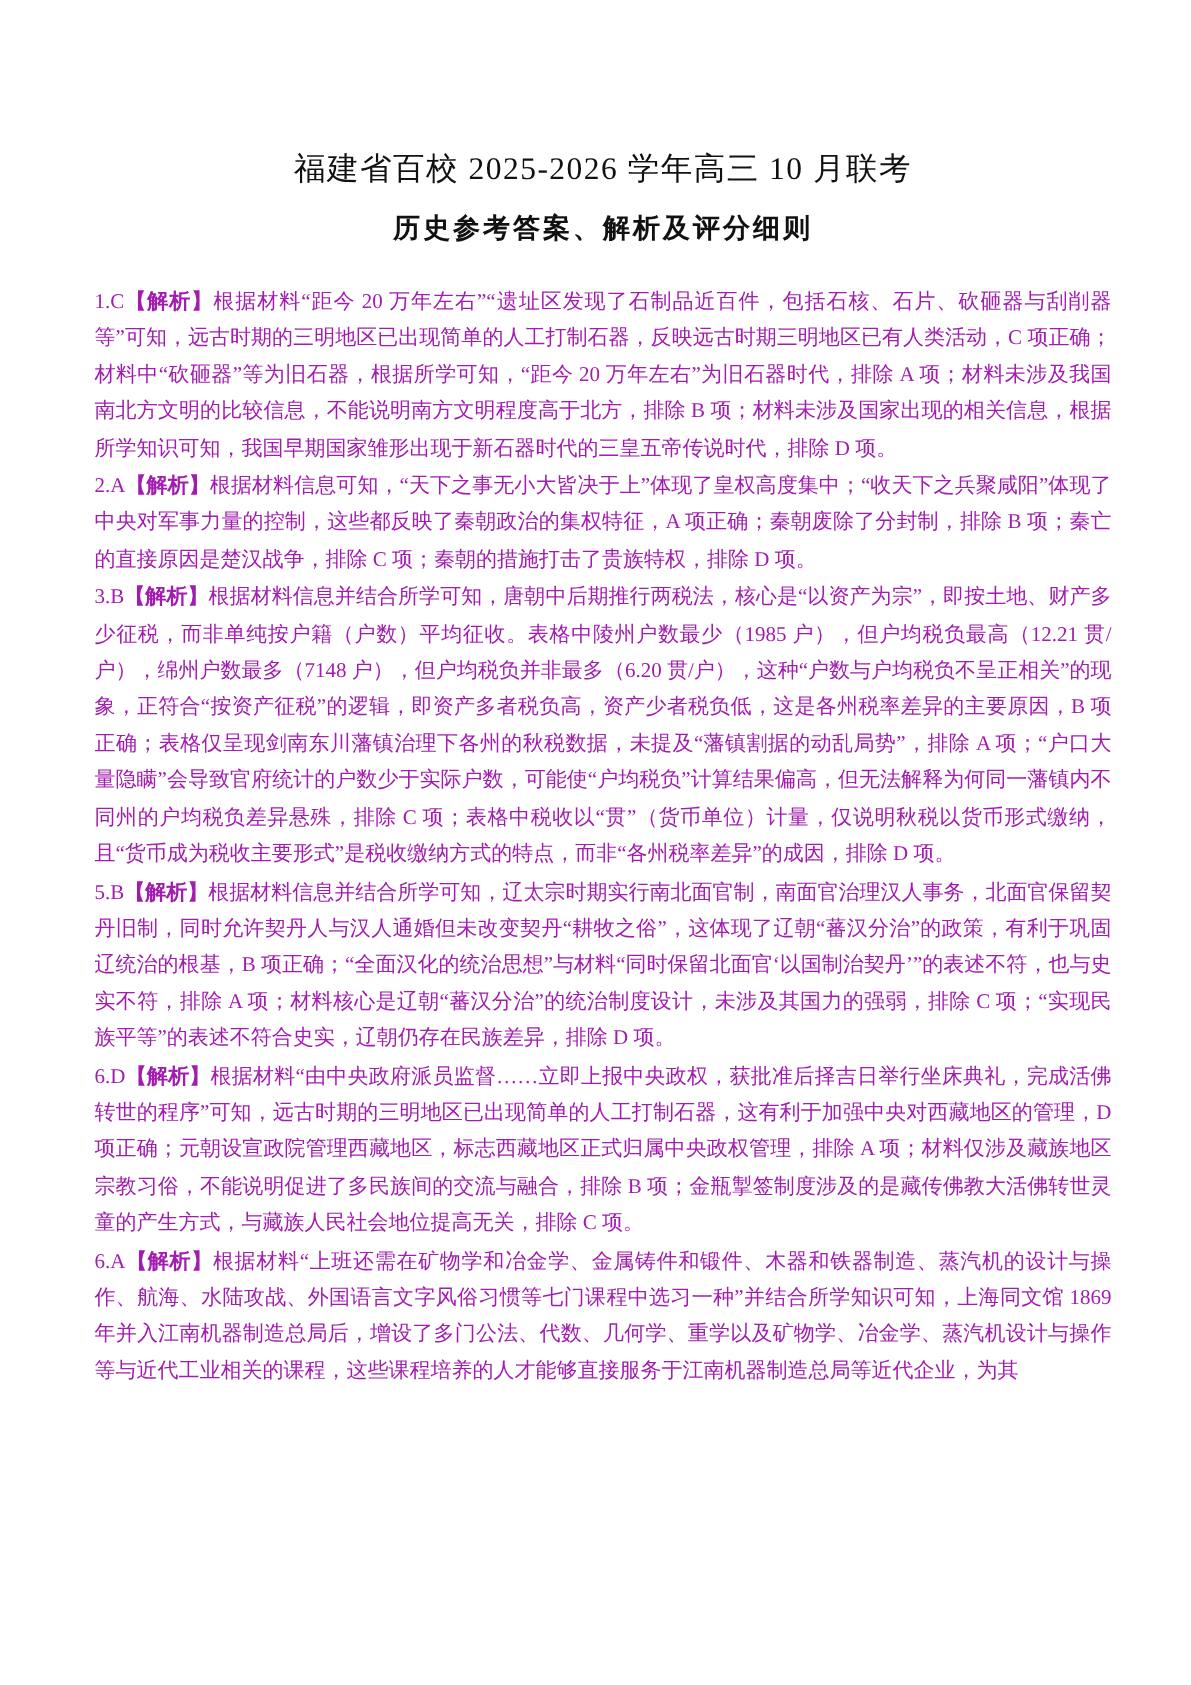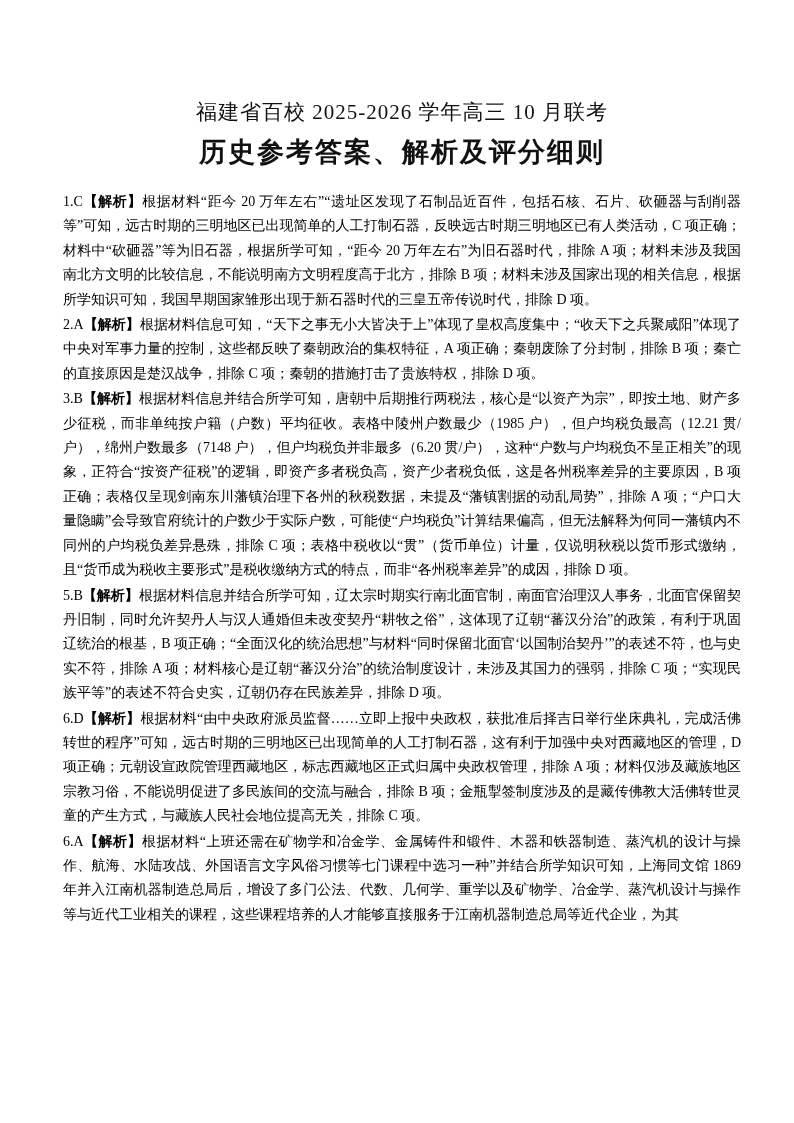--- a/index.html
+++ b/index.html
@@ -26,36 +26,36 @@
     margin-bottom: 18px;
   }
   .title-line1 {
     font-size: 21px;
     font-weight: normal;
     line-height: 40px;
     letter-spacing: 1px;
     color: #111111;
   }
   .title-line2 {
-    font-size: 27px;
+    font-size: 18px;
     font-weight: bold;
     line-height: 40px;
     letter-spacing: 2px;
     color: #111111;
   }
   .answers {
     width: 678px;
   }
   .answer-item {
     margin: 0 0 1px 0;
     font-size: 14px;
     line-height: 24.4px;
     text-align: justify;
     text-justify: inter-ideograph;
-    color: #000000;
+    color: #a21caf;
   }
   .answer-num {
     font-weight: normal;
   }
   .analysis-label {
     font-weight: bold;
   }
   .analysis-text {
     font-weight: normal;
   }

